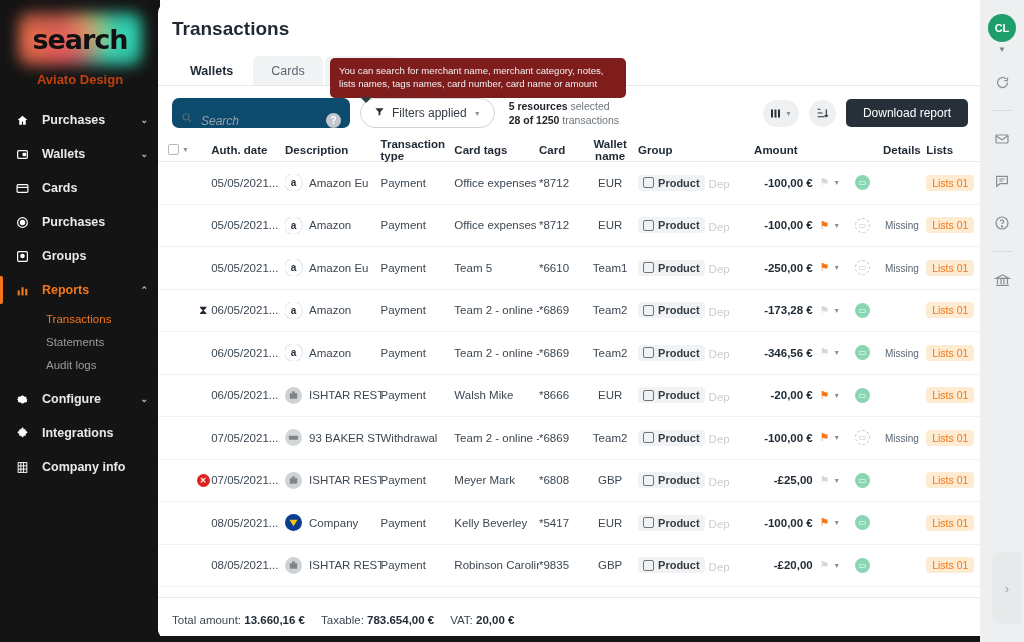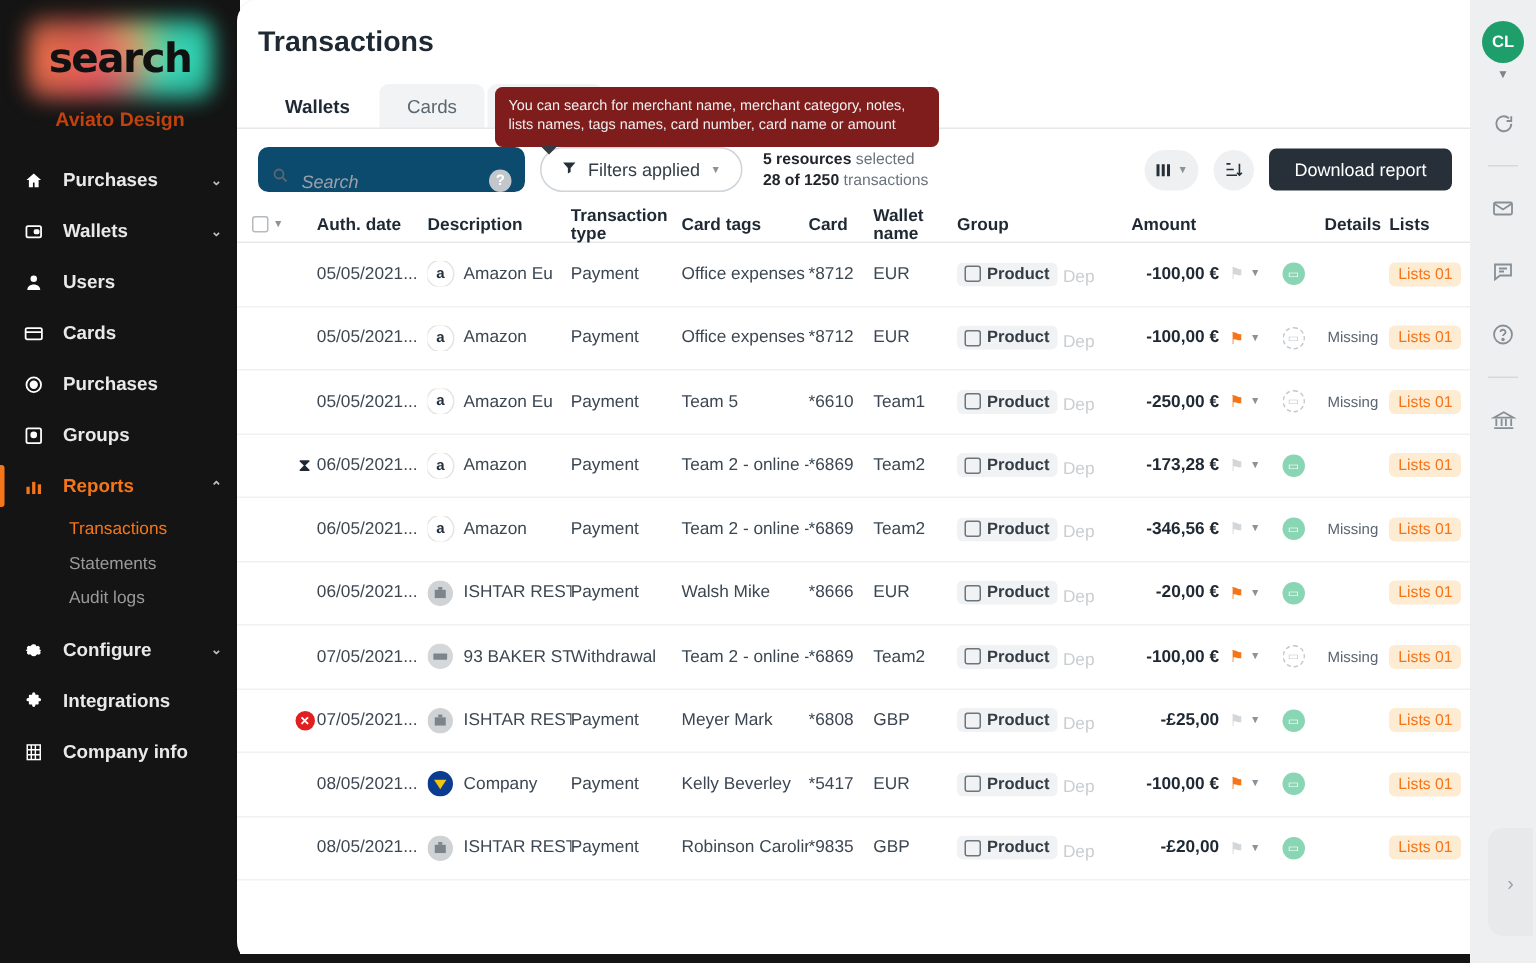--- a/index.html
+++ b/index.html
@@ -157,21 +157,21 @@
     border-bottom: 1px solid #E6E8EA;
   }
   .trow { height: 42.5px; border-bottom: 1px solid #F0F1F2; }
   .c-chk   { width: 40px; padding-left: 10px; display:flex; align-items:center; gap:3px; }
   .c-stat  { width: 18px; display:flex; justify-content:center; }
   .c-date  { width: 82px; }
   .c-desc  { width: 106px; display:flex; align-items:center; gap:7px; overflow:hidden; white-space:nowrap; }
   .c-type  { width: 82px; }
   .c-cname { width: 94px; overflow:hidden; white-space:nowrap; }
   .c-card  { width: 48px; }
-  .c-wall  { width: 62px; }
+  .c-wall  { width: 62px; text-align: center; }
   .c-group { width: 112px; overflow:hidden; white-space:nowrap; }
   .c-amt   { width: 82px; text-align:right; font-weight:700; color:#1f2933; }
   .c-flag  { width: 38px; display:flex; align-items:center; justify-content:center; gap:4px; }
   .c-att   { width: 34px; display:flex; align-items:center; justify-content:center; }
   .c-det   { width: 54px; text-align:center; }
   .c-list  { width: 62px; display:flex; justify-content:flex-start; }
 
   .thead .c-amt { text-align:center; }
   .thead .c-det { text-align:center; }
   .thead .c-list{ justify-content:flex-start; }
@@ -289,30 +289,20 @@
       <span class="ico">
         <svg width="13" height="13" viewBox="0 0 24 24" fill="none" stroke="#fff" stroke-width="2.2">
           <rect x="3" y="5" width="18" height="14" rx="2"></rect>
             <rect x="13" y="10" width="5" height="4" rx="1" fill="#fff"></rect>
         </svg>
       </span>
       <span class="label">Wallets</span>
       <span class="chev">⌄</span>
     </div>
 
-    <div class="nav-item">
-      <span class="ico">
-        <svg width="13" height="13" viewBox="0 0 24 24" fill="#fff">
-            <circle cx="12" cy="7" r="4"></circle>
-            <path d="M4 21c0-4.4 3.6-7 8-7s8 2.6 8 7z"></path>
-          </svg>
-      </span>
-      <span class="label">Users</span>
-      <span class="chev"></span>
-    </div>
 
     <div class="nav-item">
       <span class="ico">
         <svg width="13" height="13" viewBox="0 0 24 24" fill="none" stroke="#fff" stroke-width="2.2">
           <rect x="2" y="5" width="20" height="14" rx="2"></rect>
             <path d="M2 10h20"></path>
         </svg>
       </span>
       <span class="label">Cards</span>
       <span class="chev"></span>
@@ -810,20 +800,34 @@
               <span class="att has">▭</span>
             </div>
             <div class="c-det"></div>
             <div class="c-list">
               <span class="list-chip">Lists 01</span>
             </div>
           </div>
         </div>
     </div>
 
+    <div class="tfooter">
+      <span class="seg">
+        <span>Total amount:</span>
+        <b>13.660,16 €</b>
+      </span>
+      <span class="seg">
+        <span>Taxable:</span>
+        <b>783.654,00 €</b>
+      </span>
+      <span class="seg">
+        <span>VAT:</span>
+        <b>20,00 €</b>
+      </span>
+    </div>
   </div>
 
   <div class="bot-strip"></div>
 
   <div id="rail">
     <div class="avatar">CL</div>
     <div class="rail-caret">▼</div>
 
     <div class="rail-ico">
       <svg width="15" height="15" viewBox="0 0 24 24" fill="none" stroke="#868f95" stroke-width="2">

